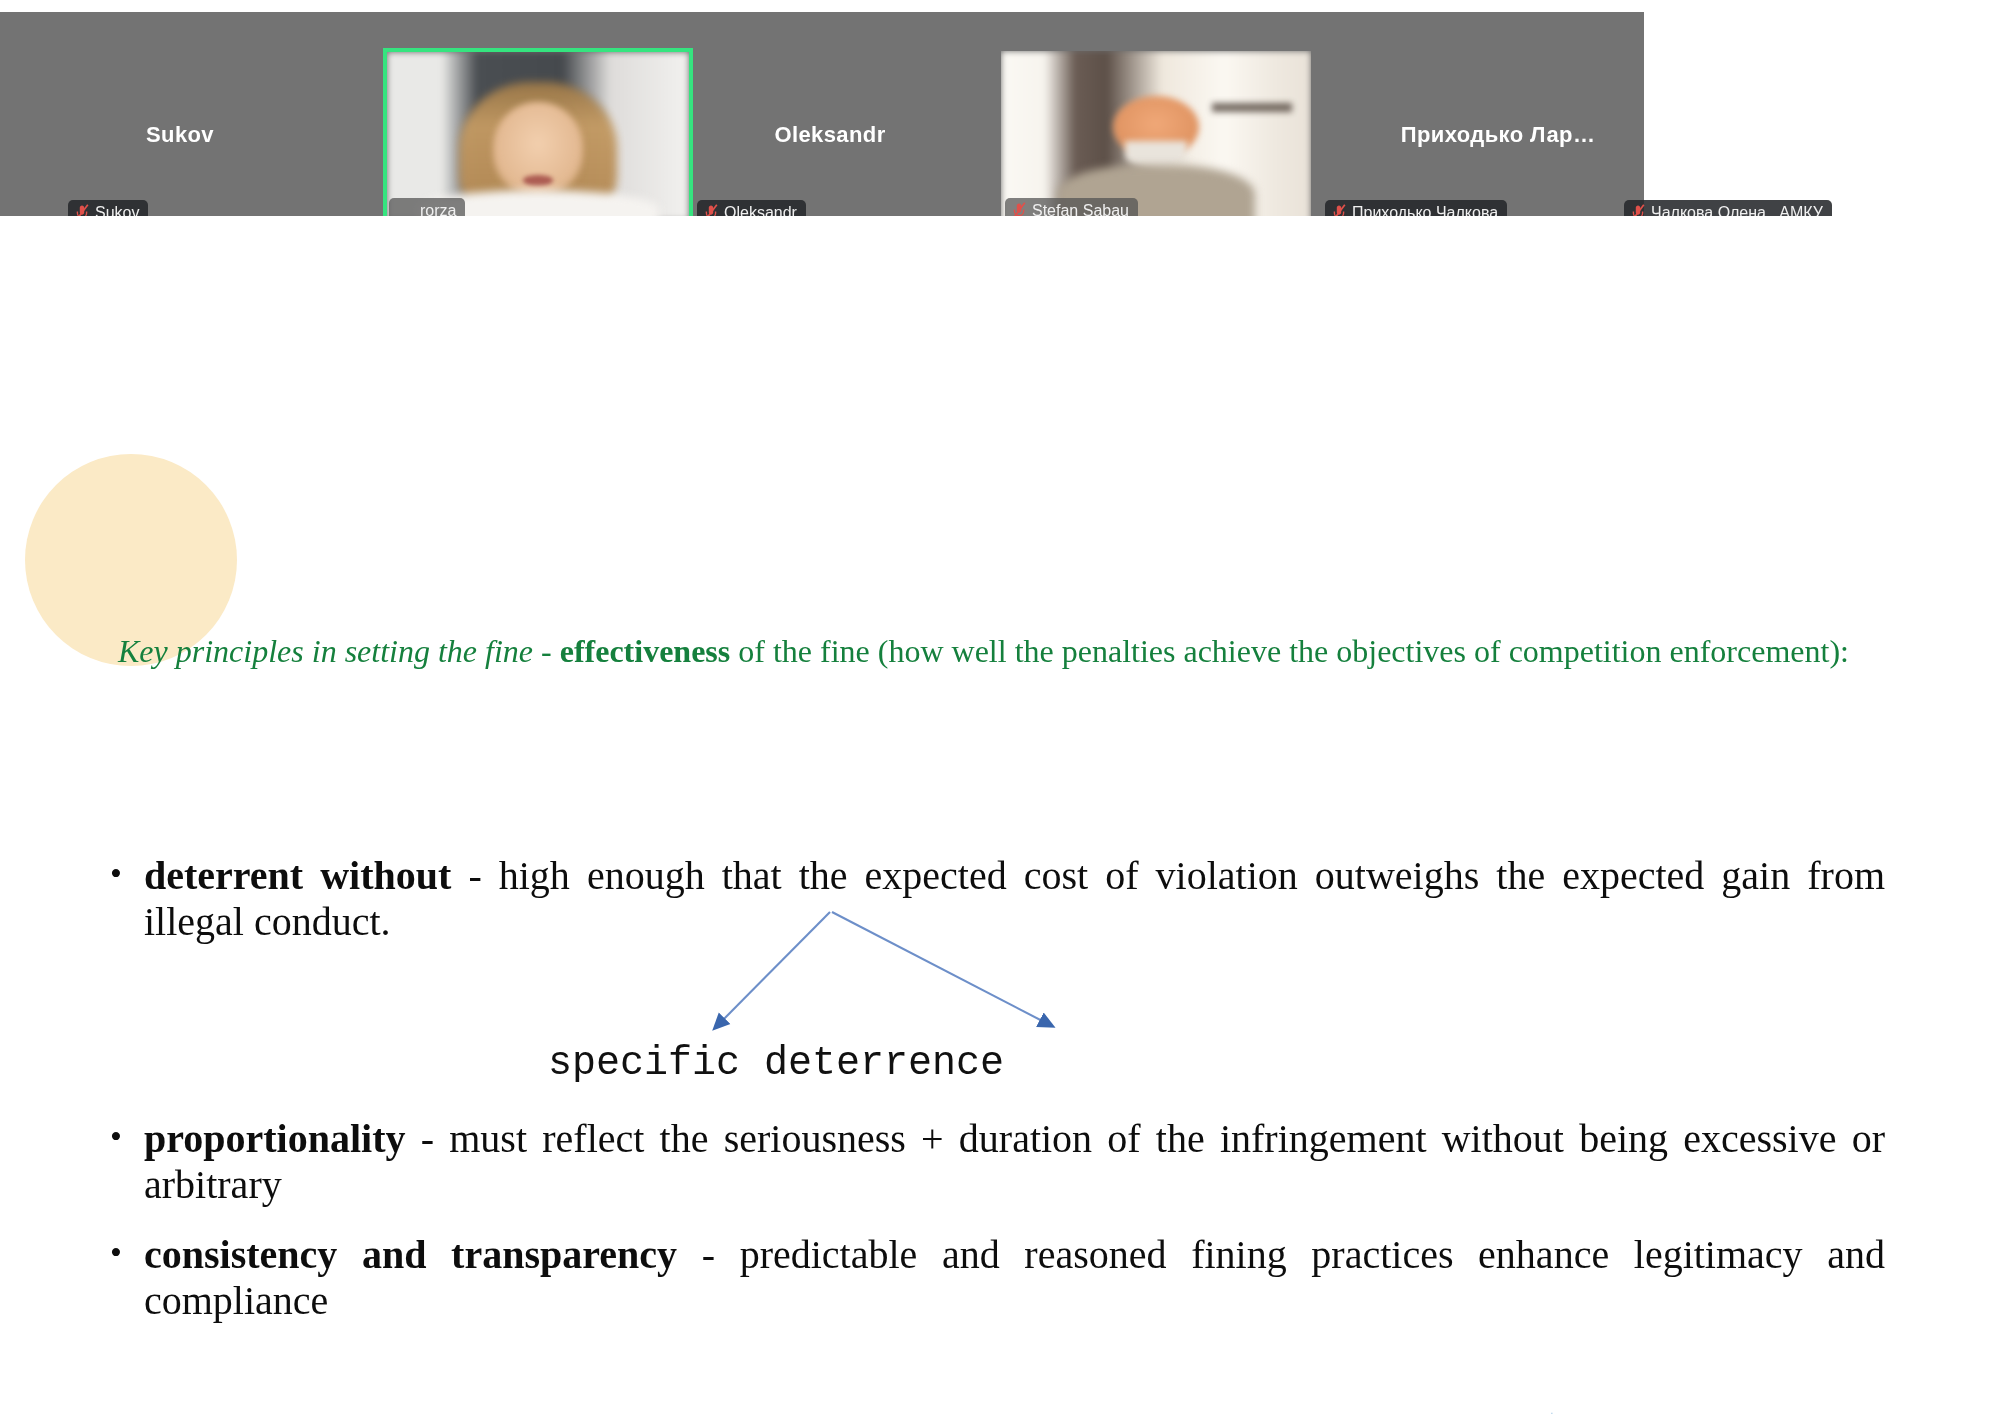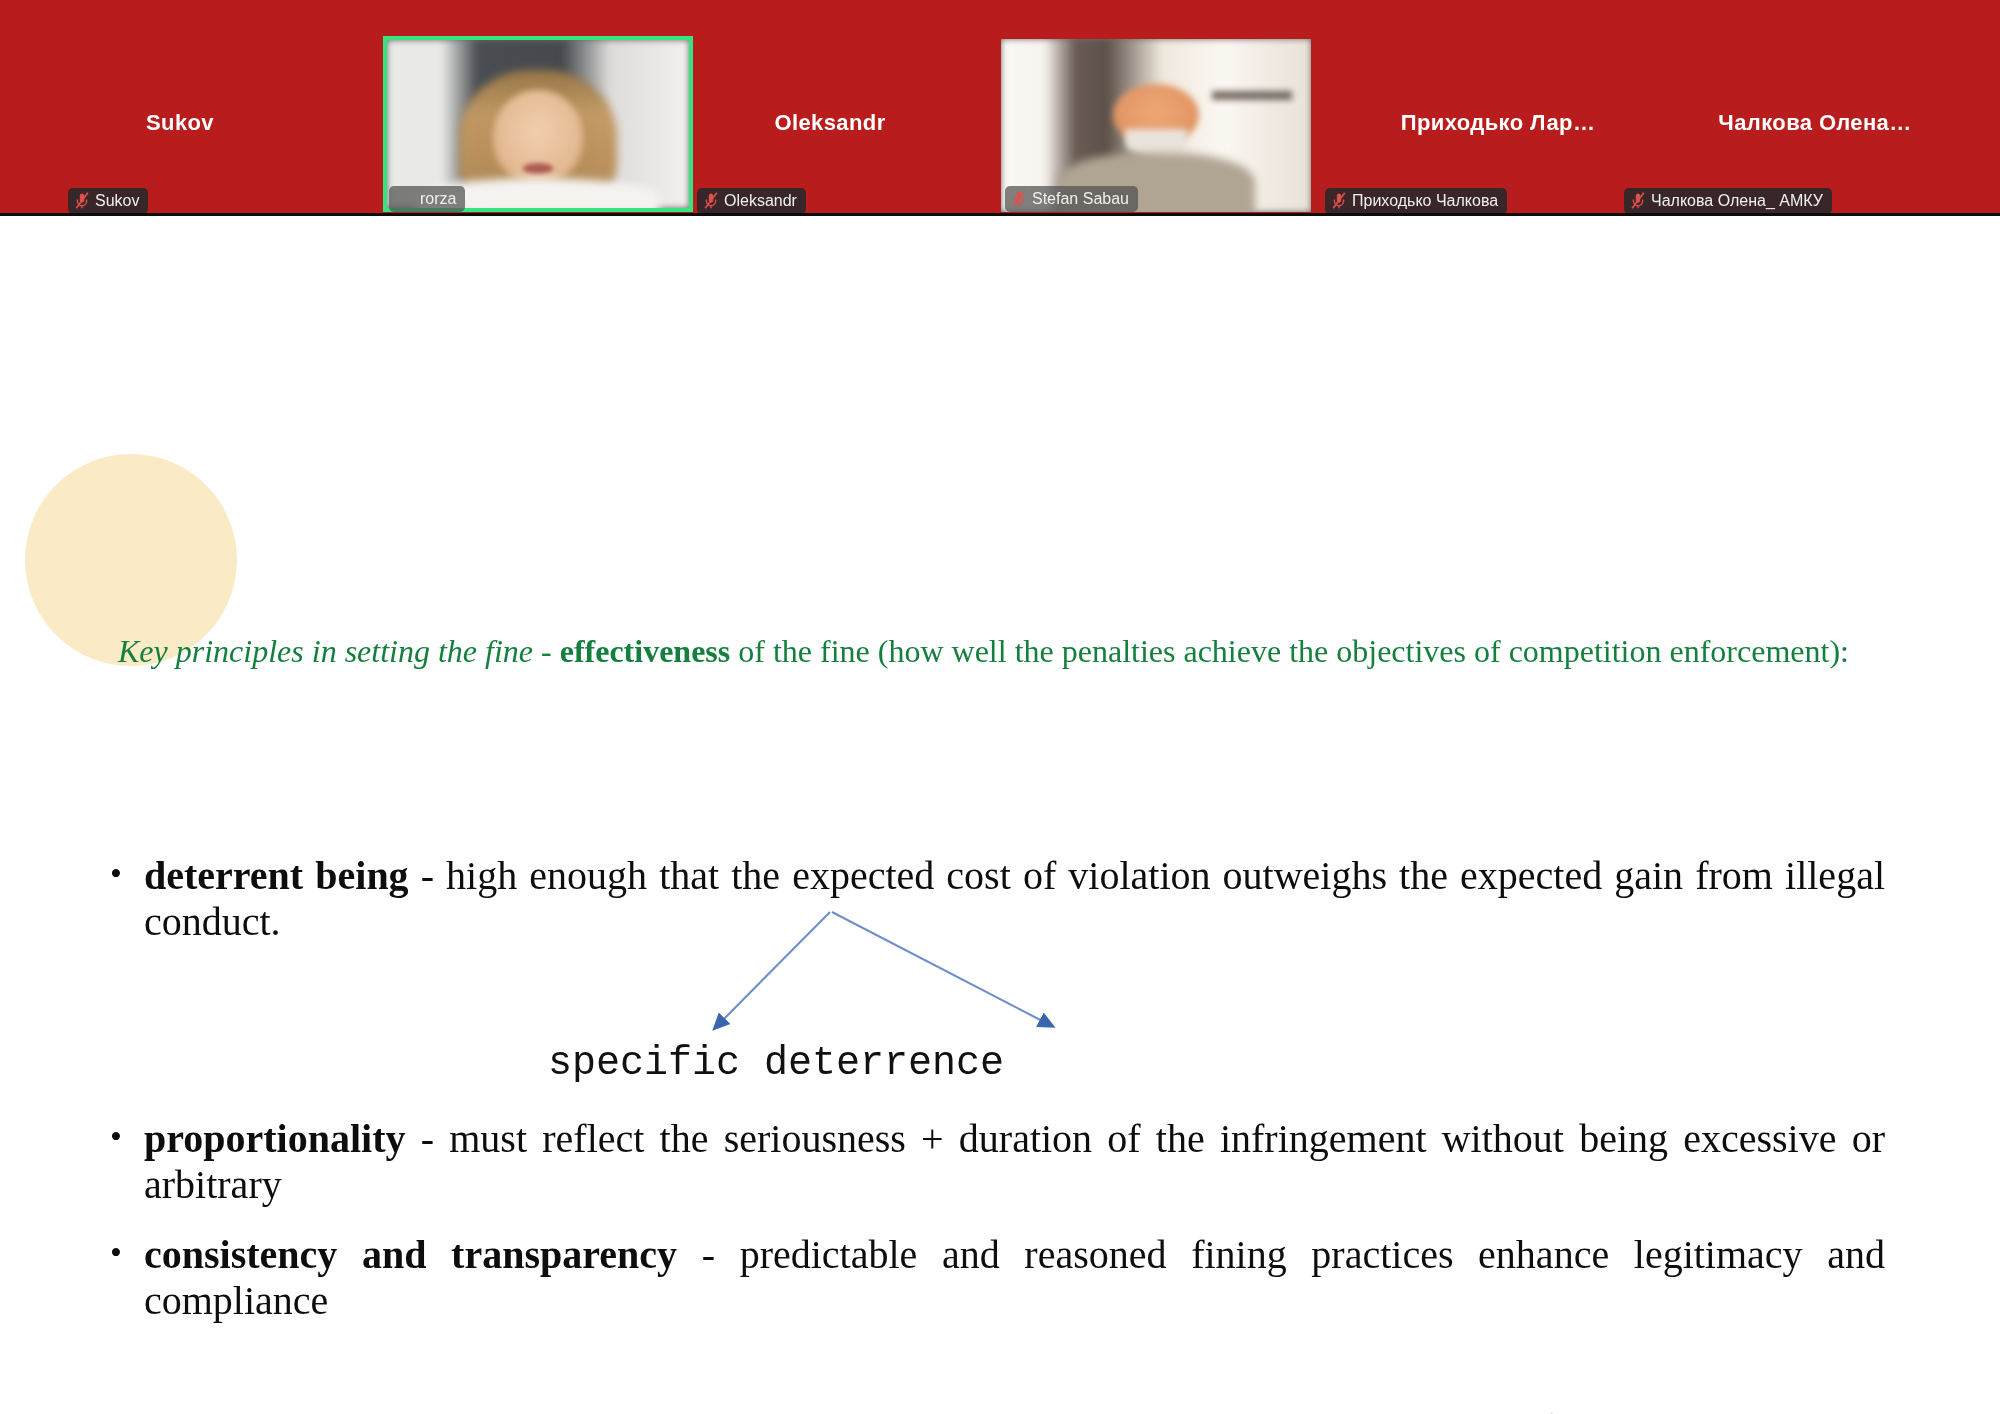--- a/index.html
+++ b/index.html
@@ -6,23 +6,23 @@
   html, body {
     width: 2000px; height: 1414px;
     background: #ffffff;
     font-family: "Liberation Sans", sans-serif;
     overflow: hidden;
   }
   #root { position: relative; width: 2000px; height: 1414px; }
 
   
   .filmstrip {
-    position: absolute; left: 0; top: 0;
-    width: 2000px; height: 215px;
-    background: #b91c1c;
+    position: absolute; left: 0; top: 12px;
+    width: 1644px; height: 215px;
+    background: #737373;
   }
   .strip-bottom-line {
     position: absolute; left: 0; top: 213px; width: 2000px; height: 3px;
     background: #0b0c0d;
   }
 
   
   .namecell {
     position: absolute;
     color: #ffffff;
@@ -268,21 +268,21 @@
 
     <div class="deco-circle"></div>
 
 
     <p class="body-text lead">
       <span class="it">Key principles in setting the fine</span><span> - </span><span class="bold">effectiveness</span><span> of the fine (how well the penalties achieve the objectives of competition enforcement):</span>
     </p>
 
     <div class="bullet-row b1">
       <span class="bullet-dot">•</span>
-      <span class="bullet-body"><span class="bold">deterrent being</span><span> - high enough that the expected cost of violation outweighs the expected gain from illegal conduct.</span></span>
+      <span class="bullet-body"><span class="bold">deterrent without</span><span> - high enough that the expected cost of violation outweighs the expected gain from illegal conduct.</span></span>
     </div>
 
     <div class="arrows">
       <svg width="480" height="135" viewBox="0 0 480 135">
         <defs>
           <marker id="ah" markerWidth="9" markerHeight="9" refX="6.5" refY="4.5" orient="auto">
             <path d="M0,0.6 L8.4,4.5 L0,8.4 z" fill="#3a66ad"></path>
           </marker>
         </defs>
         <line x1="170" y1="6" x2="55" y2="122" stroke="#6d8fc9" stroke-width="2.1" marker-end="url(#ah)"></line>

